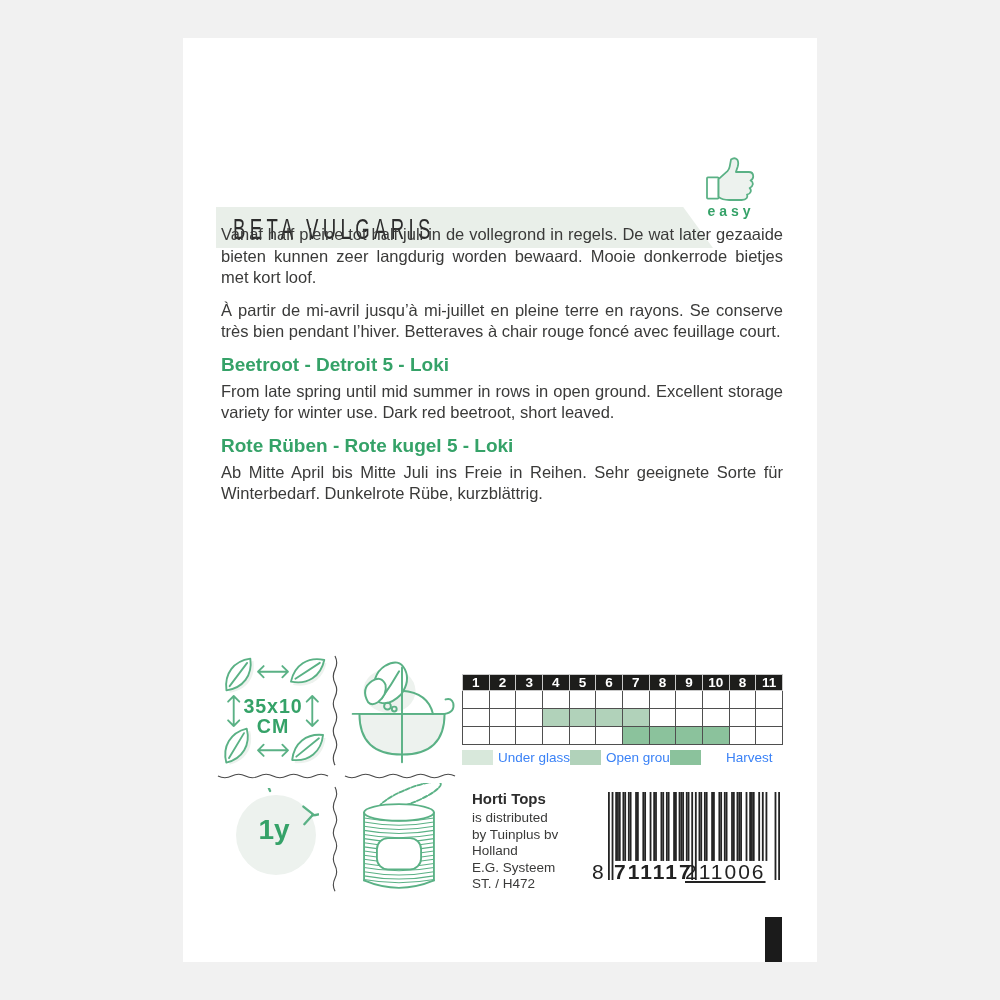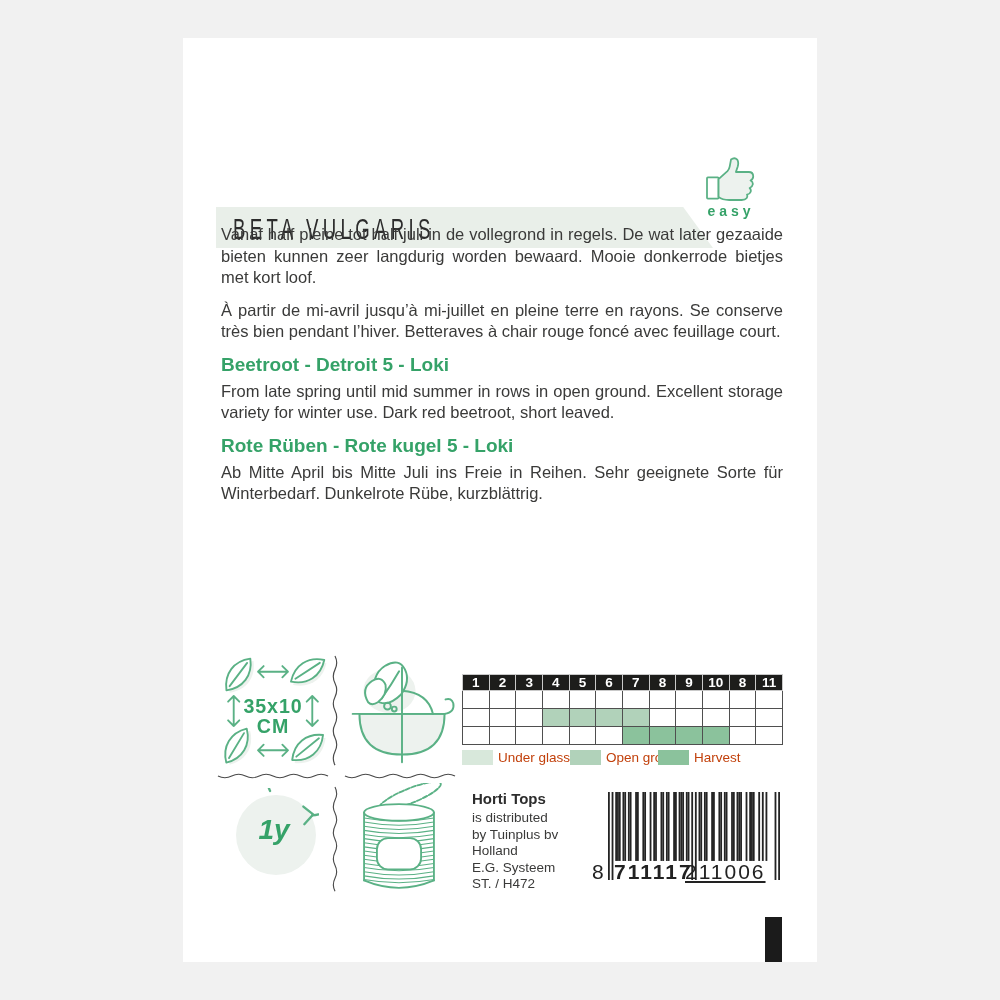--- a/index.html
+++ b/index.html
@@ -35,35 +35,35 @@
   .wavy path{stroke:#4a4a4a;stroke-width:1.2;fill:none;}
   .icon-spacing{position:absolute;left:32px;top:615px;}
   .icon-bowl{position:absolute;left:160px;top:614px;}
   .wavy-v1{position:absolute;left:148px;top:617px;}
   .wavy-v2{position:absolute;left:148px;top:748px;}
   .wavy-h1{position:absolute;left:34px;top:734px;}
   .wavy-h2{position:absolute;left:161px;top:734px;}
   .icon-1y{position:absolute;left:46px;top:750px;width:90px;height:90px;}
   .icon-1y .cycle-bg{position:absolute;left:7px;top:7px;right:3px;bottom:3px;border-radius:50%;background:var(--icon-fill);}
   .icon-1y svg{position:absolute;left:0;top:0;}
-  .lifespan-label{position:absolute;left:0;top:26px;width:90px;text-align:center;font-size:28px;font-weight:700;color:var(--accent);font-style:italic;}
+  .lifespan-label{position:absolute;left:0;top:26px;width:90px;text-align:center;font-size:28px;font-weight:700;color:var(--accent);}
   .icon-can{position:absolute;left:170px;top:745px;}
 
   
   .cal-table{position:absolute;left:279px;top:636px;width:321px;border-collapse:collapse;table-layout:fixed;}
   .cal-table th{background:var(--thead);color:#fff;font-size:13.5px;font-weight:700;height:15px;padding:0;
     text-align:center;border:1px solid #c9c9c9;}
   .cal-table td{height:17px;padding:0;border:1px solid var(--tborder);background:#fff;}
   .legend{position:absolute;left:279px;top:712px;width:321px;height:17px;}
   .legend-item{position:absolute;top:0;display:flex;align-items:center;}
   .legend-swatch{width:31px;height:15px;margin-right:5px;}
-  .legend-item span{font-size:13.5px;color:#c2410c;white-space:nowrap;}
+  .legend-item span{font-size:13.5px;color:#3b82f6;white-space:nowrap;}
   .legend-item:nth-child(1){left:0;}
   .legend-item:nth-child(2){left:108px;}
-  .legend-item:nth-child(3){left:196px;}
+  .legend-item:nth-child(3){left:208px;gap:20px;}
 
   
   .distributor{position:absolute;left:289px;top:752px;width:125px;color:var(--ink);}
   .dist-name{font-size:15px;font-weight:700;color:#2d2d2d;margin-bottom:3px;}
   .dist-line{font-size:13.5px;line-height:16.5px;}
   .barcode{position:absolute;left:409px;top:754px;width:190px;height:92px;}
   .barcode svg{position:absolute;left:16px;top:0;width:172px;height:88px;}
   .barcode svg rect{fill:var(--bar);}
   .bc-num{position:absolute;bottom:0;font-size:21px;color:#222;}
   .bc-lead{left:0;}

